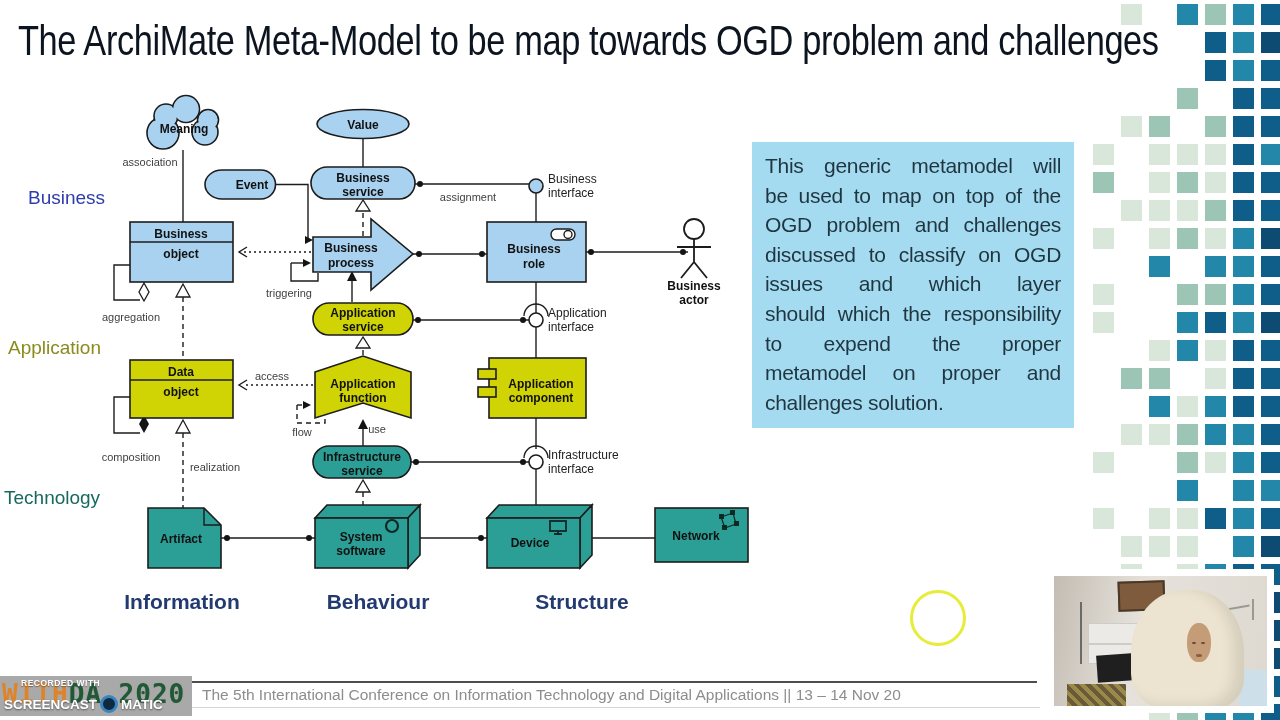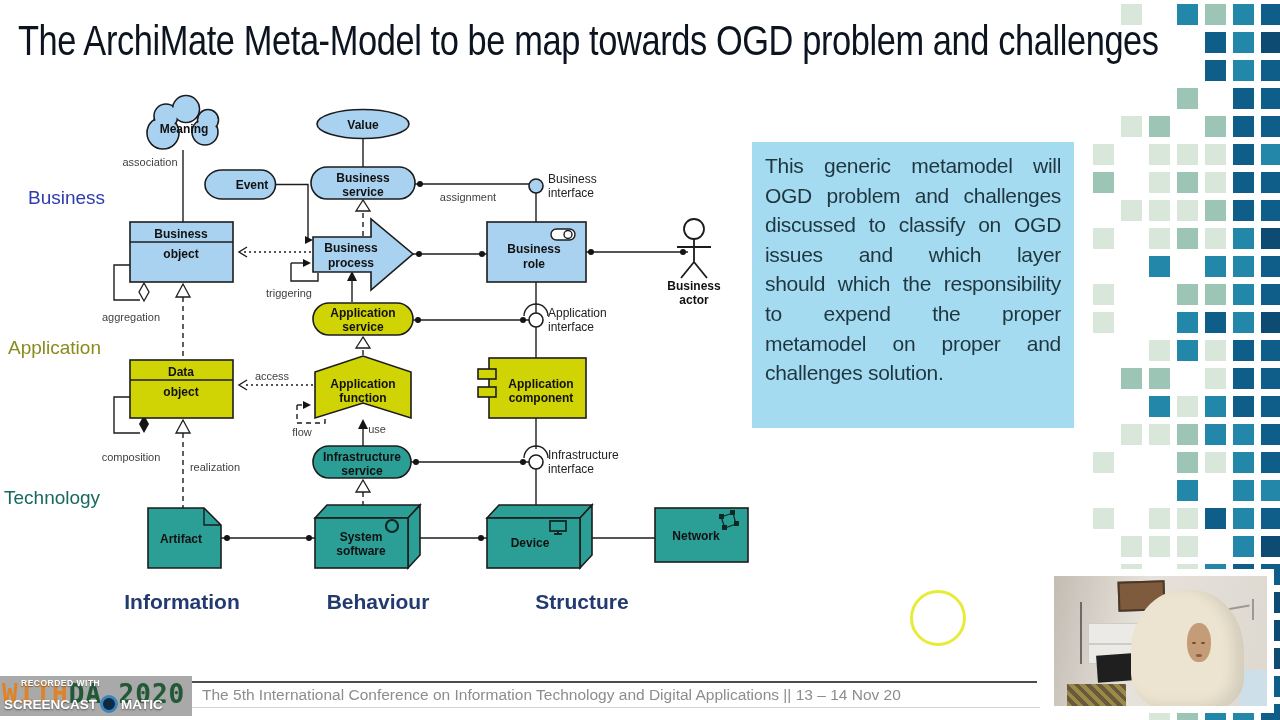--- a/index.html
+++ b/index.html
@@ -454,20 +454,21 @@
       <text class="rlabel" x="272" y="380">access</text>
       <text class="rlabel" x="302" y="436">flow</text>
       <text class="rlabel" x="377" y="433">use</text>
       <text class="rlabel" x="131" y="461">composition</text>
       <text class="rlabel" x="215" y="471">realization</text>
     </g>
   </svg>
 
   <div class="infobox">
     <div class="ln">This generic metamodel will</div>
+    <div class="ln">be used to map on top of the</div>
     <div class="ln">OGD problem and challenges</div>
     <div class="ln">discussed to classify on OGD</div>
     <div class="ln">issues and which layer</div>
     <div class="ln">should which the responsibility</div>
     <div class="ln">to expend the proper</div>
     <div class="ln">metamodel on proper and</div>
     <div class="ln last">challenges solution.</div>
   </div>
 
   <div class="cursor-circle"></div>

